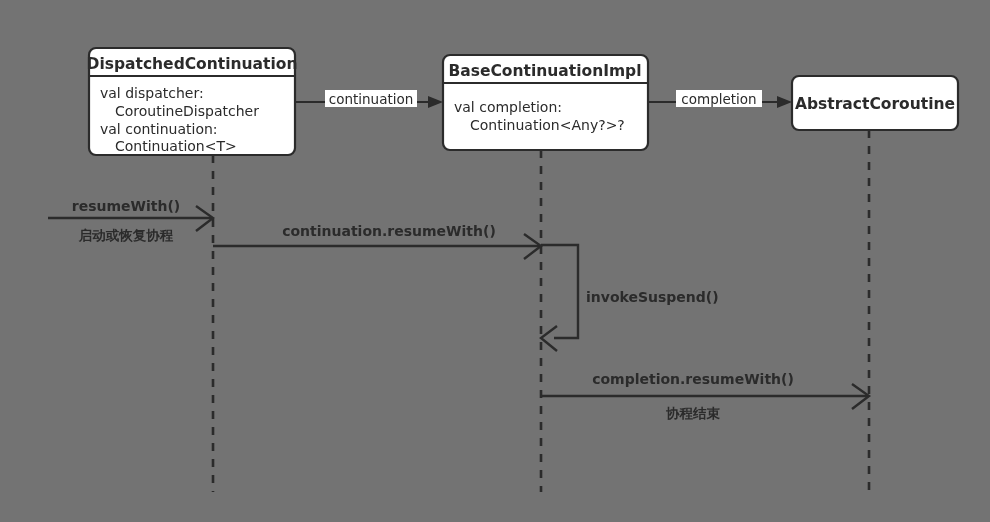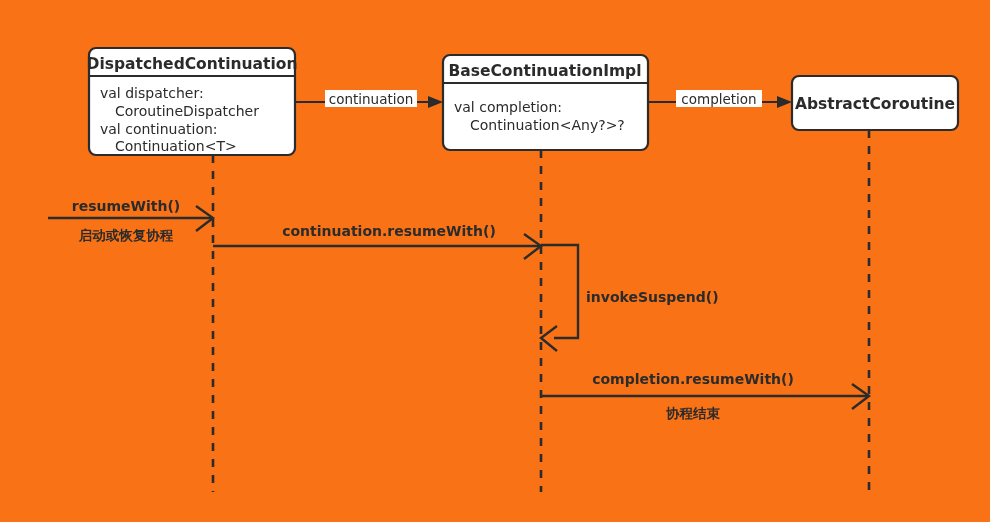--- a/index.html
+++ b/index.html
@@ -4,21 +4,21 @@
 <style>
   html, body {
     margin: 0;
     padding: 0;
     background: #ffffff;
   }
   #diagram-root {
     position: relative;
     width: 990px;
     height: 522px;
-    background: #f97316;
+    background: #737373;
     font-family: "DejaVu Sans", sans-serif;
     overflow: hidden;
   }
   svg.canvas {
     position: absolute;
     top: 0;
     left: 0;
     width: 990px;
     height: 522px;
     display: block;

